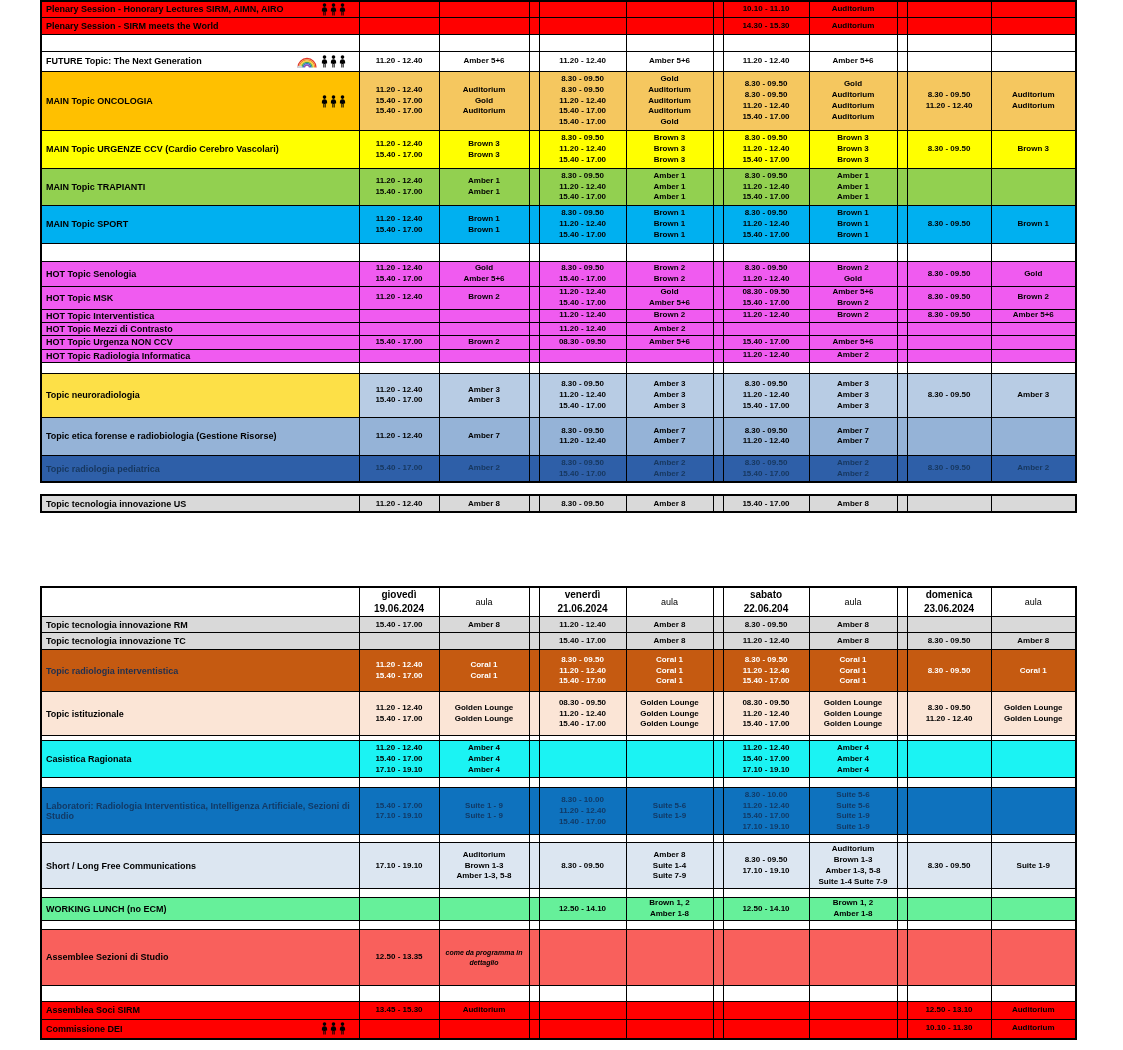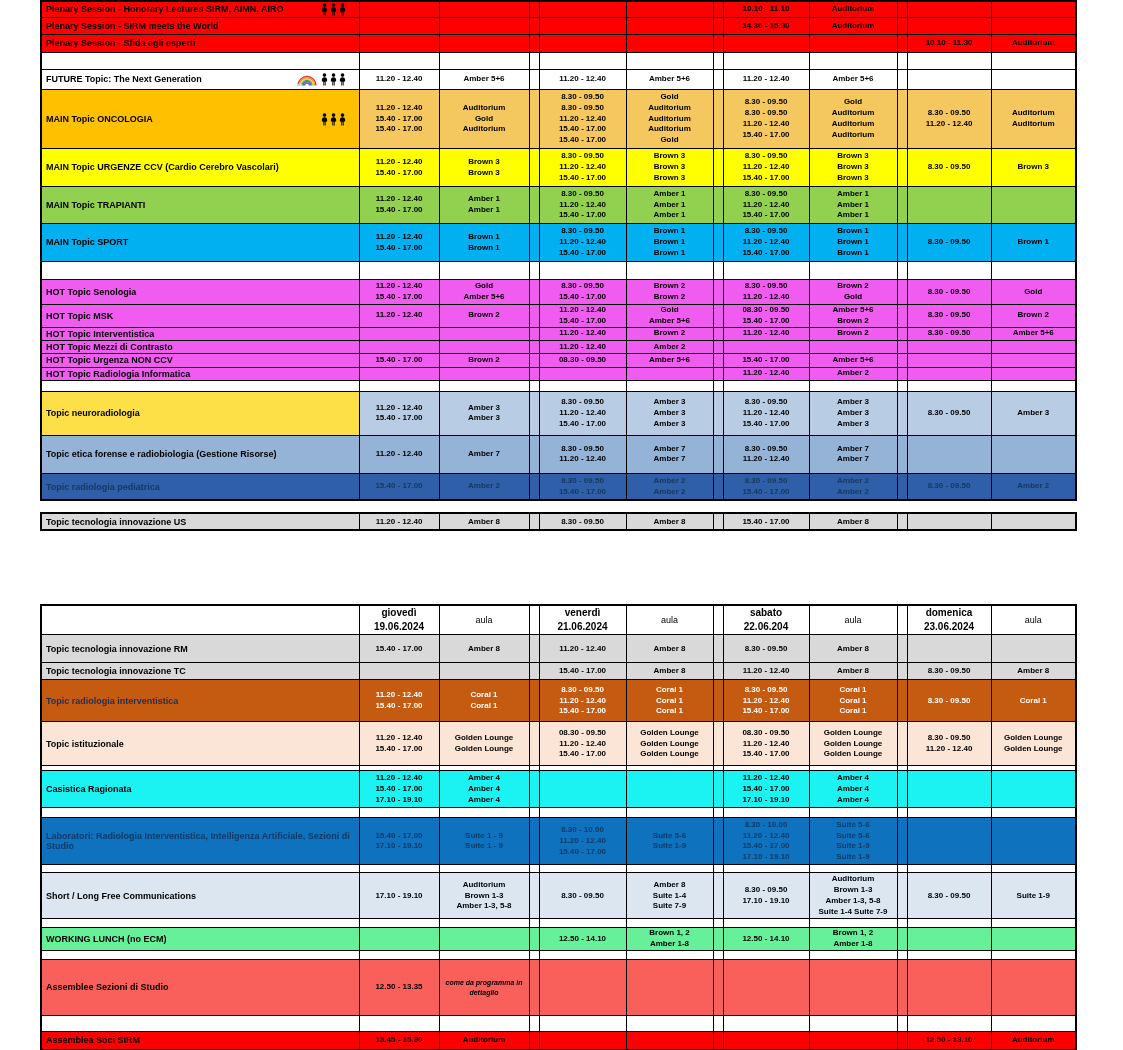--- a/index.html
+++ b/index.html
@@ -81,34 +81,20 @@
           <td style="background: rgb(255, 0, 0);"></td>
           <td style="background: rgb(255, 0, 0); color: rgb(0, 0, 0);"></td>
           <td style="background: rgb(255, 0, 0); color: rgb(0, 0, 0);"></td>
           <td style="background: rgb(255, 0, 0);"></td>
           <td style="background: rgb(255, 0, 0); color: rgb(0, 0, 0);">14.30 - 15.30</td>
           <td style="background: rgb(255, 0, 0); color: rgb(0, 0, 0);">Auditorium</td>
           <td style="background: rgb(255, 0, 0);"></td>
           <td style="background: rgb(255, 0, 0); color: rgb(0, 0, 0);"></td>
           <td style="background: rgb(255, 0, 0); color: rgb(0, 0, 0);"></td>
         </tr>
-        <tr style="height: 18px;">
-          <td class="lbl" style="background: rgb(255, 0, 0); color: rgb(0, 0, 0);"><div class="lblwrap"><span class="lbltext">Plenary Session - Sfida agli esperti</span></div></td>
-          <td style="background: rgb(255, 0, 0); color: rgb(0, 0, 0);"></td>
-          <td style="background: rgb(255, 0, 0); color: rgb(0, 0, 0);"></td>
-          <td style="background: rgb(255, 0, 0);"></td>
-          <td style="background: rgb(255, 0, 0); color: rgb(0, 0, 0);"></td>
-          <td style="background: rgb(255, 0, 0); color: rgb(0, 0, 0);"></td>
-          <td style="background: rgb(255, 0, 0);"></td>
-          <td style="background: rgb(255, 0, 0); color: rgb(0, 0, 0);"></td>
-          <td style="background: rgb(255, 0, 0); color: rgb(0, 0, 0);"></td>
-          <td style="background: rgb(255, 0, 0);"></td>
-          <td style="background: rgb(255, 0, 0); color: rgb(0, 0, 0);">10.10 - 11.30</td>
-          <td style="background: rgb(255, 0, 0); color: rgb(0, 0, 0);">Auditorium</td>
-        </tr>
         <tr style="height: 17px;">
           <td class="spc"></td>
           <td class="spc"></td>
           <td class="spc"></td>
           <td class="spc"></td>
           <td class="spc"></td>
           <td class="spc"></td>
           <td class="spc"></td>
           <td class="spc"></td>
           <td class="spc"></td>
@@ -515,21 +501,21 @@
           <td class="aulah">aula</td>
           <td></td>
           <td class="dayh">sabato
 22.06.204</td>
           <td class="aulah">aula</td>
           <td></td>
           <td class="dayh">domenica
 23.06.2024</td>
           <td class="aulah">aula</td>
         </tr>
-        <tr style="height: 28px;">
+        <tr style="height: 16px;">
           <td class="lbl" style="background: rgb(217, 217, 217); color: rgb(0, 0, 0);"><div class="lblwrap"><span class="lbltext">Topic tecnologia innovazione RM</span></div></td>
           <td style="background: rgb(217, 217, 217); color: rgb(0, 0, 0);">15.40 - 17.00</td>
           <td style="background: rgb(217, 217, 217); color: rgb(0, 0, 0);">Amber 8</td>
           <td style="background: rgb(217, 217, 217);"></td>
           <td style="background: rgb(217, 217, 217); color: rgb(0, 0, 0);">11.20 - 12.40</td>
           <td style="background: rgb(217, 217, 217); color: rgb(0, 0, 0);">Amber 8</td>
           <td style="background: rgb(217, 217, 217);"></td>
           <td style="background: rgb(217, 217, 217); color: rgb(0, 0, 0);">8.30 - 09.50</td>
           <td style="background: rgb(217, 217, 217); color: rgb(0, 0, 0);">Amber 8</td>
           <td style="background: rgb(217, 217, 217);"></td>

